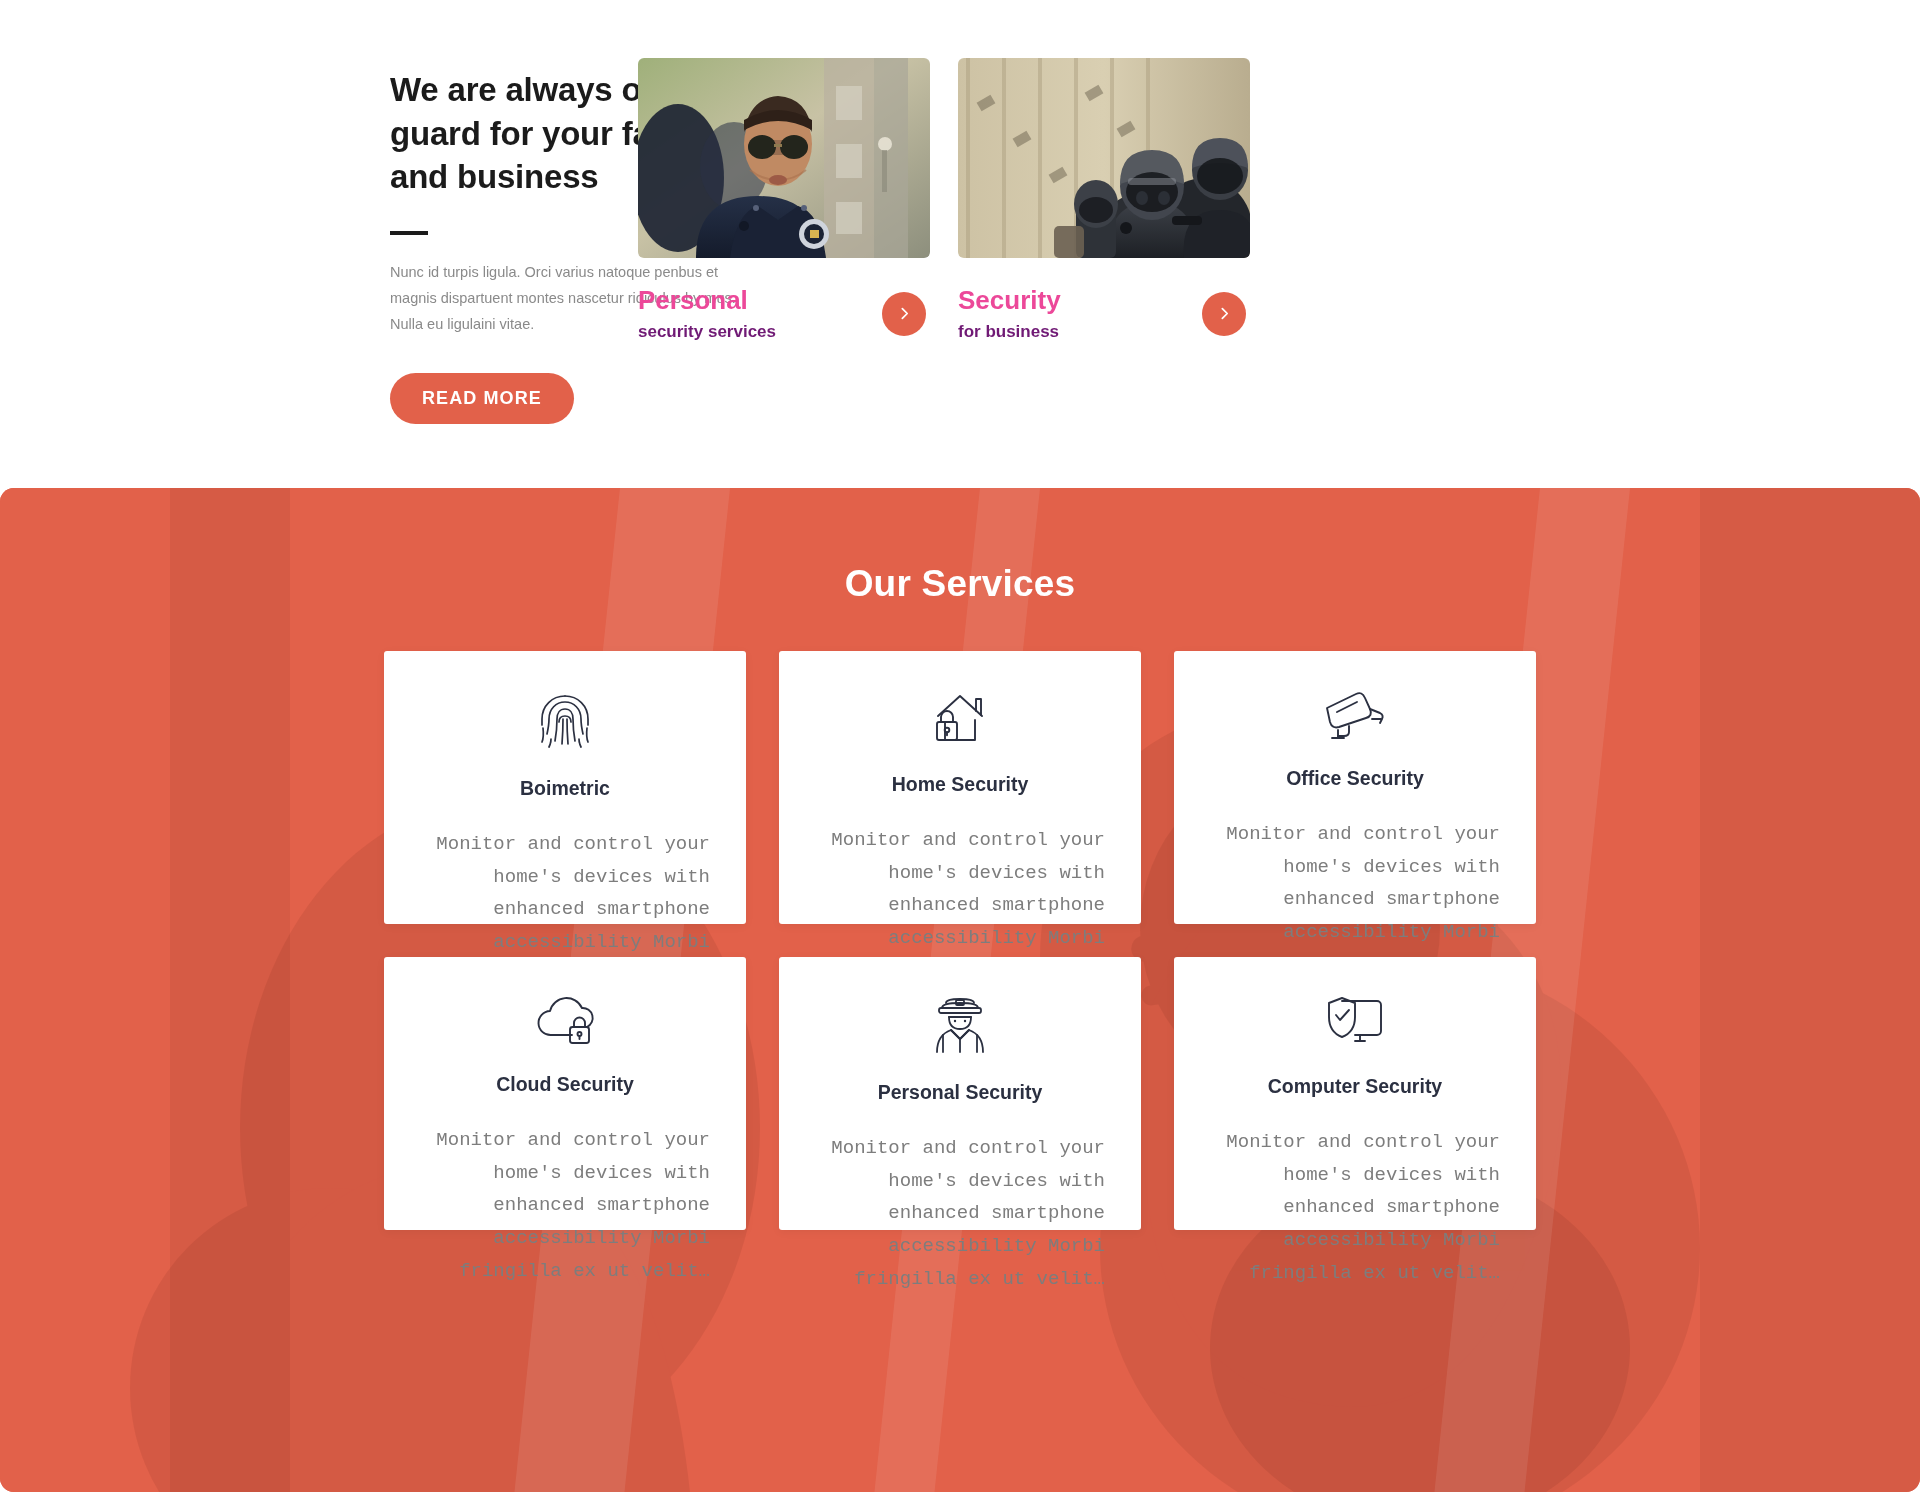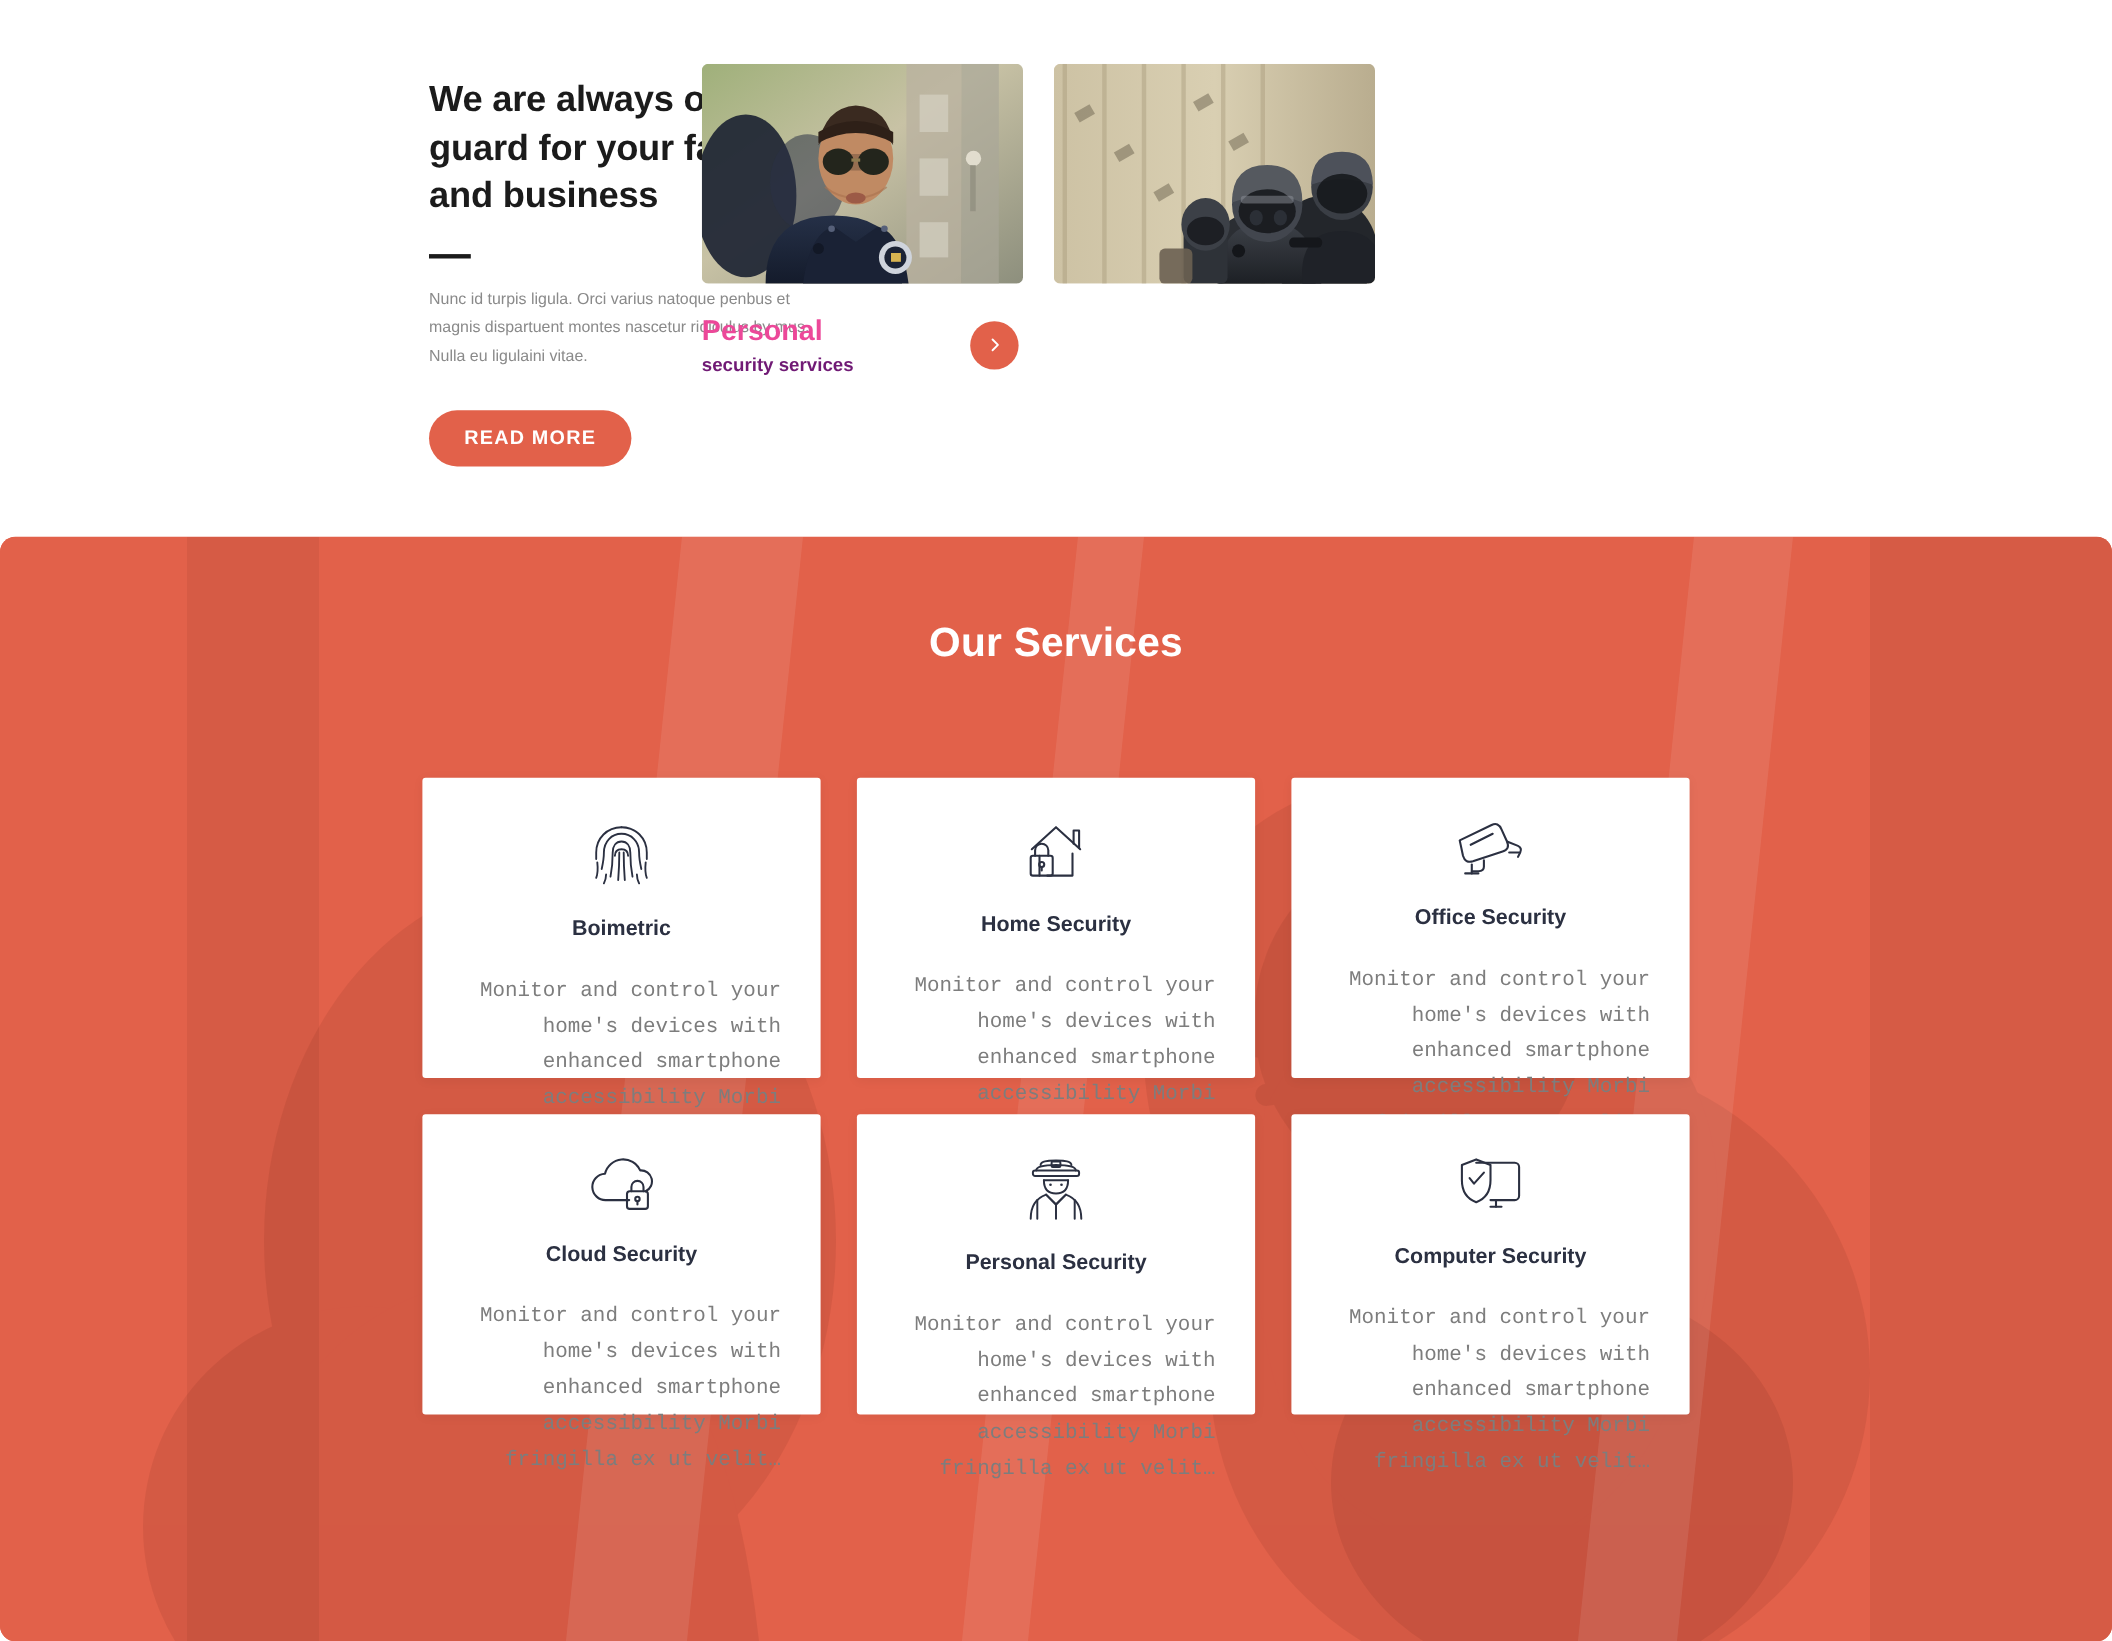--- a/index.html
+++ b/index.html
@@ -149,21 +149,21 @@
     color: #ffffff;
     font-size: 37px;
     font-weight: bold;
     padding-top: 75px;
     letter-spacing: 0.2px;
   }
 
   .cards-grid {
     position: relative;
     width: 1152px;
-    margin: 102px auto 0 auto;
+    margin: 46px auto 0 auto;
     display: grid;
     grid-template-columns: repeat(3, 362px);
     grid-template-rows: 273px 273px;
     column-gap: 33px;
     row-gap: 33px;
     justify-content: center;
   }
 
   .svc-card {
     background: #ffffff;
@@ -313,20 +313,31 @@
           <ellipse cx="262" cy="118" rx="23" ry="18" fill="#14161a" opacity="0.85"></ellipse>
           <path d="M226 200 q-4-48 36-48 q40 0 36 48z" fill="#1f2228"></path>
           <rect x="118" y="150" width="40" height="50" rx="6" fill="#2e3238"></rect>
           <ellipse cx="138" cy="146" rx="22" ry="24" fill="#3c4047"></ellipse>
           <ellipse cx="138" cy="152" rx="17" ry="13" fill="#15171b" opacity="0.8"></ellipse>
           <rect x="96" y="168" width="30" height="32" rx="5" fill="#6b6152" opacity="0.9"></rect>
           <circle cx="168" cy="170" r="6" fill="#14161a"></circle>
           <rect x="214" y="158" width="30" height="9" rx="4" fill="#15171b"></rect>
         </svg>
       </div>
+      <div class="promo-foot">
+        <div>
+          <div class="promo-label-main">Security</div>
+          <div class="promo-label-sub">for business</div>
+        </div>
+        <button class="arrow-btn">
+          <svg viewBox="0 0 12 12" aria-hidden="true">
+            <path d="M4 1.5 L8.5 6 L4 10.5" fill="none" stroke="#ffffff" stroke-width="1.6" stroke-linecap="round" stroke-linejoin="round"></path>
+          </svg>
+        </button>
+      </div>
     </div>
 
   </div>
 </section>
 
 <section class="services">
 
   <svg class="services-bg" viewBox="0 0 1920 1004" preserveAspectRatio="xMidYMid slice" aria-hidden="true">
     <rect width="1920" height="1004" fill="#e2614a"></rect>
     <g opacity="0.13" fill="#7d2d20">

